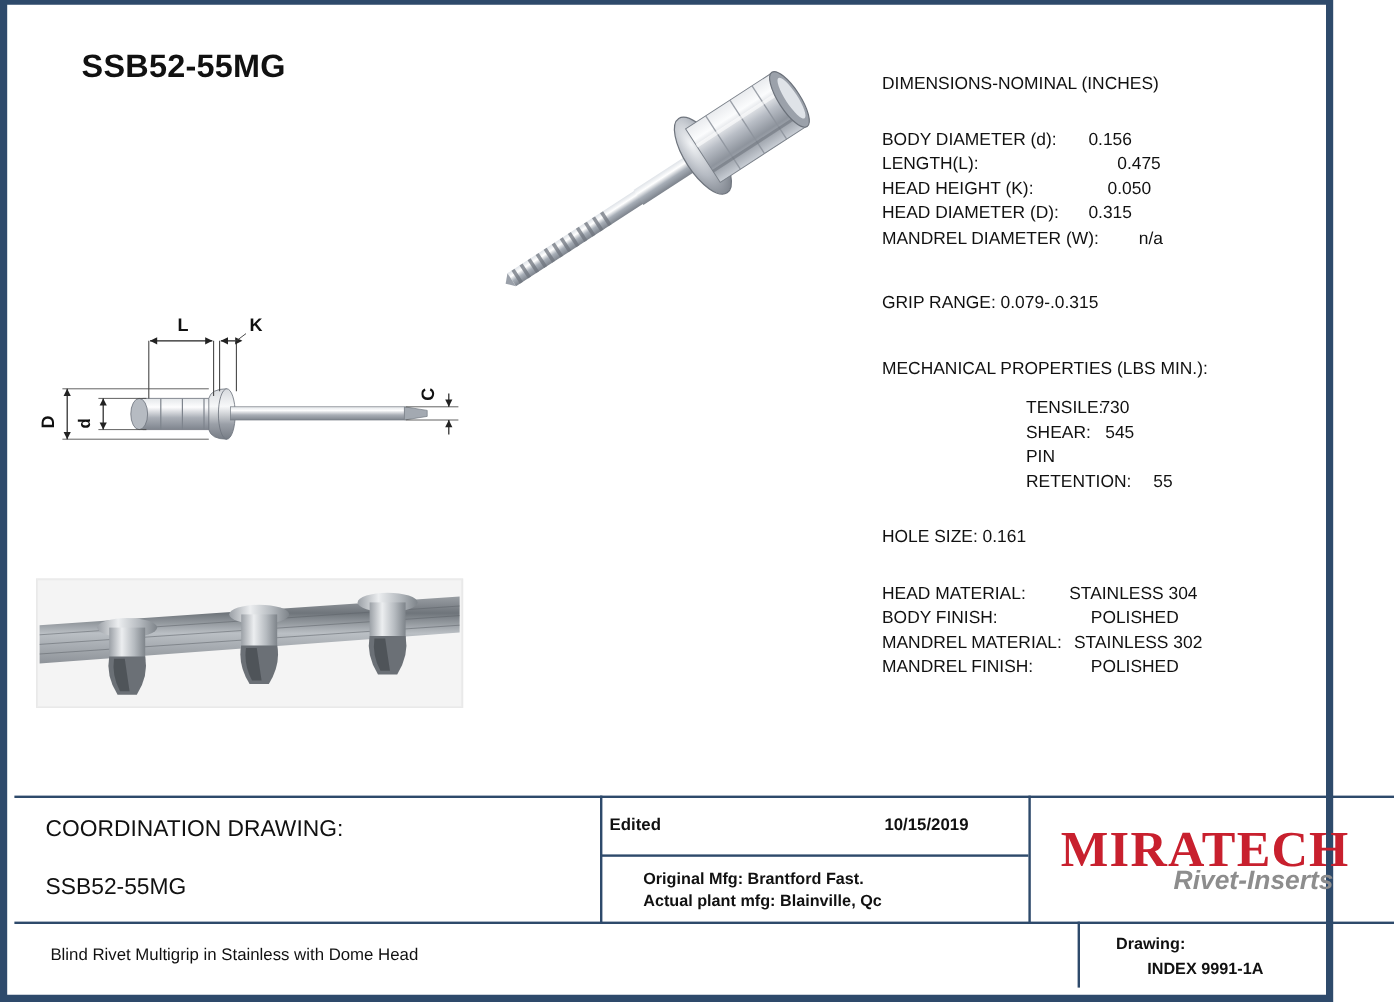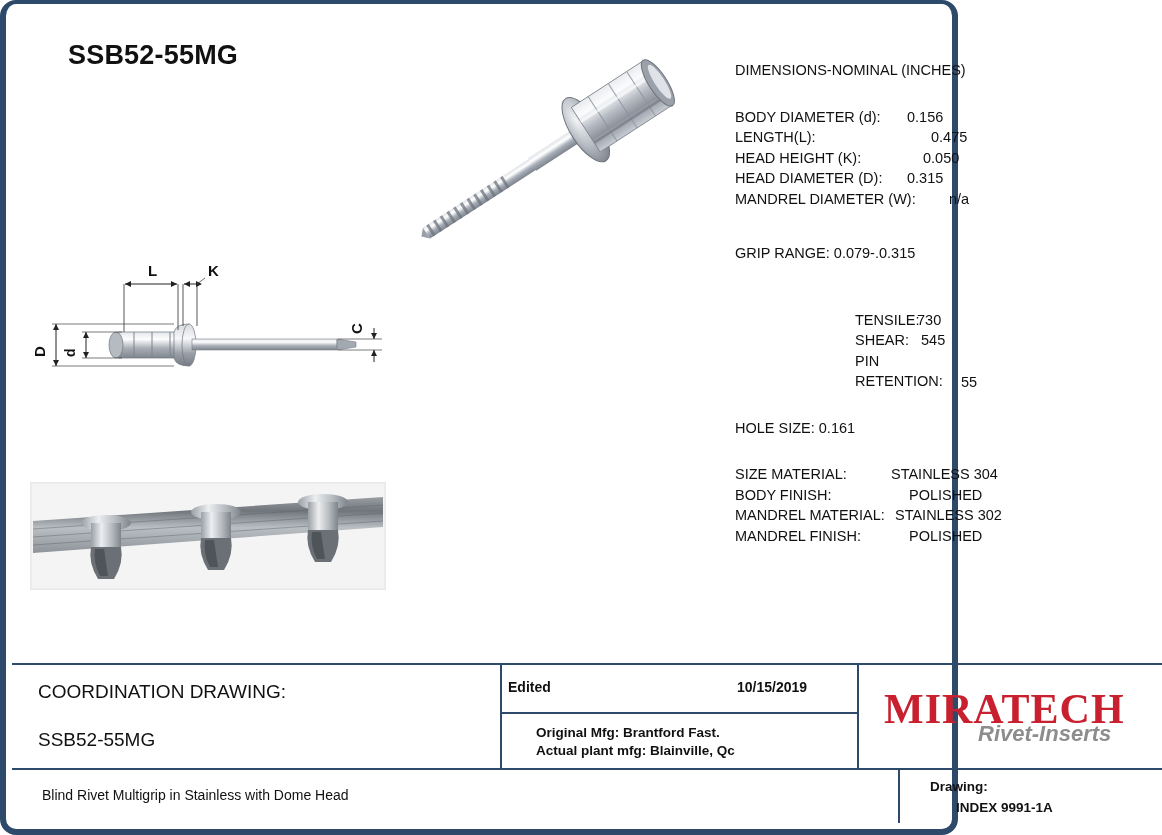--- a/index.html
+++ b/index.html
@@ -2,28 +2,27 @@
 <html><head>
 <meta charset="utf-8">
 <style>
   html,body{margin:0;padding:0;background:#ffffff;}
   body{
     width:1162px;height:835px;position:relative;overflow:hidden;
     font-family:"Liberation Sans", sans-serif;color:#111;
   }
   
   #page{
-    position:absolute;left:0;top:0;width:958px;height:835px;
+    position:absolute;left:0;top:0;width:1111px;height:835px;
     box-sizing:border-box;
     border-left:6px solid #2e4a6b;
     border-right:6px solid #2e4a6b;
     border-top:4px solid #2e4a6b;
     border-bottom:6px solid #2e4a6b;
     background:#fff;
-    border-radius:16px;
   }
   
   #part-no{
     position:absolute;left:62px;top:36px;
     font-size:27px;font-weight:bold;letter-spacing:.2px;color:#111;
   }
   
   #hero{position:absolute;left:392px;top:40px;width:300px;height:225px;}
   
   #dimdraw{position:absolute;left:20px;top:252px;width:375px;height:125px;}
@@ -278,38 +277,39 @@
       <span style="display:inline-block;width:172px">HEAD DIAMETER (D):</span><span>0.315</span>
     </div>
     <div>
       <span style="display:inline-block;width:214px">MANDREL DIAMETER (W):</span><span>n/a</span>
     </div>
 
     <div class="gap-lg"></div>
     <div>GRIP RANGE:  0.079-.0.315</div>
 
     <div class="gap-lg"></div>
+    <div>MECHANICAL PROPERTIES  (LBS MIN.):</div>
     <div class="gap-sm"></div>
 
     <div class="indent">
       <span style="display:inline-block;width:62px">TENSILE:</span><span>730</span>
     </div>
     <div class="indent">
       <span style="display:inline-block;width:66px">SHEAR:</span><span>545</span>
     </div>
     <div class="indent">
       <span style="display:inline-block;width:106px">PIN RETENTION:</span><span>55</span>
     </div>
 
     <div class="gap-md"></div>
     <div>HOLE SIZE: 0.161</div>
 
     <div class="gap-md"></div>
     <div>
-      <span style="display:inline-block;width:156px">SIZE MATERIAL:</span><span>STAINLESS 304</span>
+      <span style="display:inline-block;width:156px">HEAD MATERIAL:</span><span>STAINLESS 304</span>
     </div>
     <div>
       <span style="display:inline-block;width:174px">BODY FINISH:</span><span>POLISHED</span>
     </div>
     <div>
       <span style="display:inline-block;width:160px">MANDREL MATERIAL:</span><span>STAINLESS 302</span>
     </div>
     <div>
       <span style="display:inline-block;width:174px">MANDREL FINISH:</span><span>POLISHED</span>
     </div>

